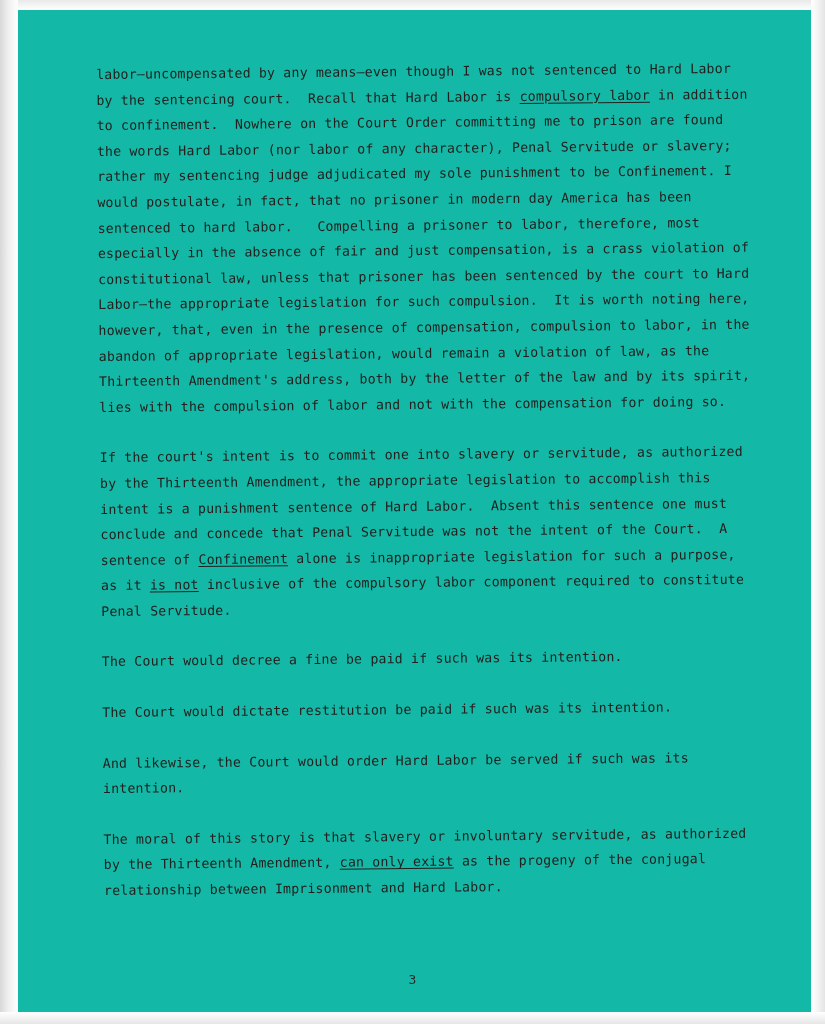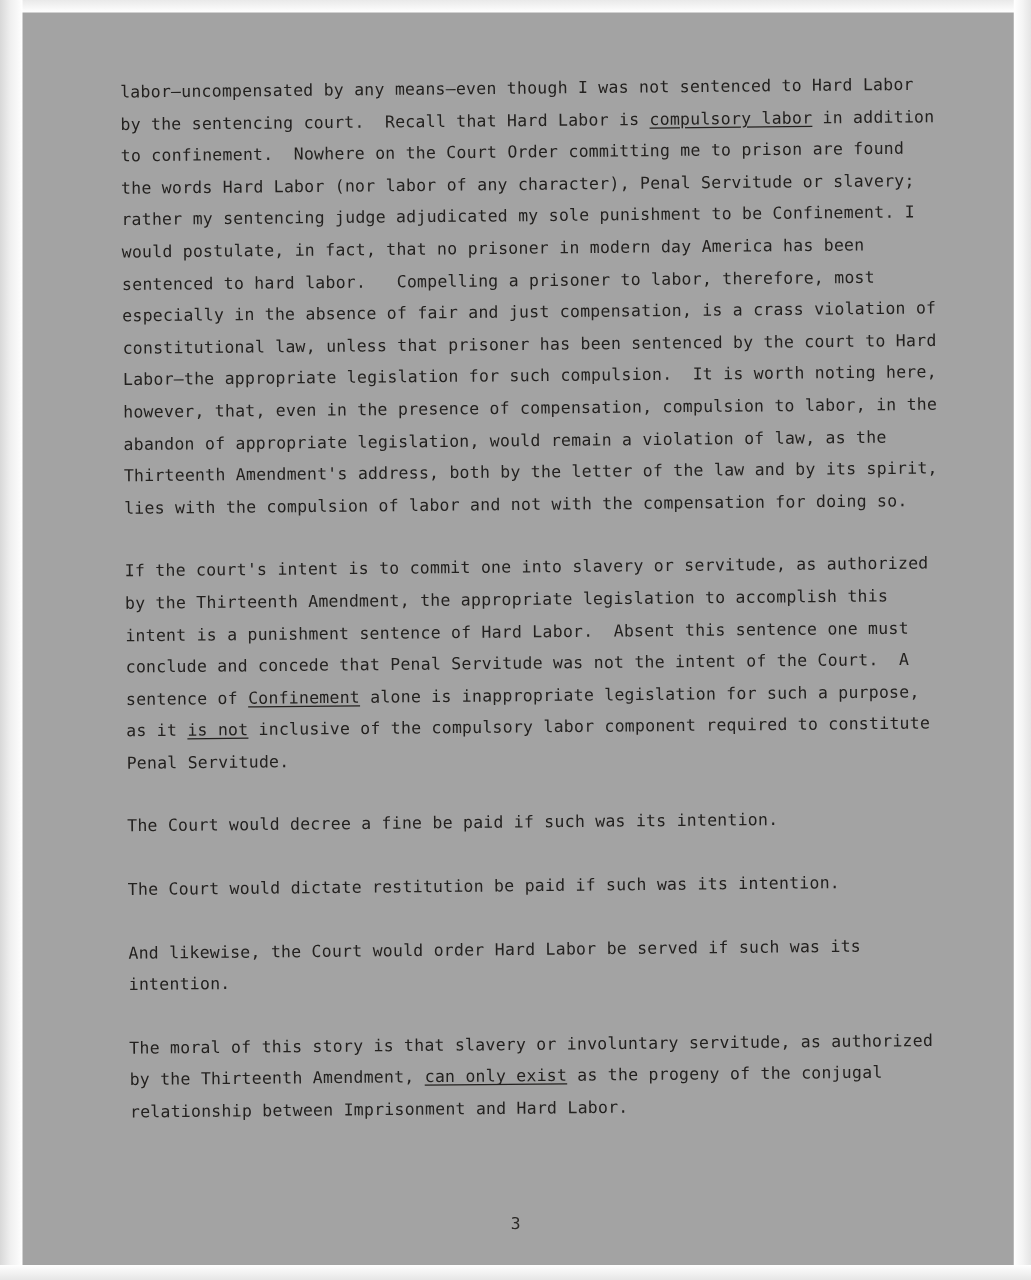--- a/index.html
+++ b/index.html
@@ -10,21 +10,21 @@
   body {
     width: 825px;
     height: 1024px;
     font-family: "DejaVu Sans Mono", monospace;
     overflow: hidden;
   }
   .page {
     position: relative;
     width: 825px;
     height: 1024px;
-    background: #a3a3a3;
+    background: #14b8a6;
     box-sizing: border-box;
   }
   
   .scan-left-edge {
     position: absolute;
     left: 0; top: 0;
     width: 18px; height: 1024px;
     background: linear-gradient(to right, #d8d8d8 0%, #efefef 45%, #ffffff 100%);
   }
   .scan-right-edge {

